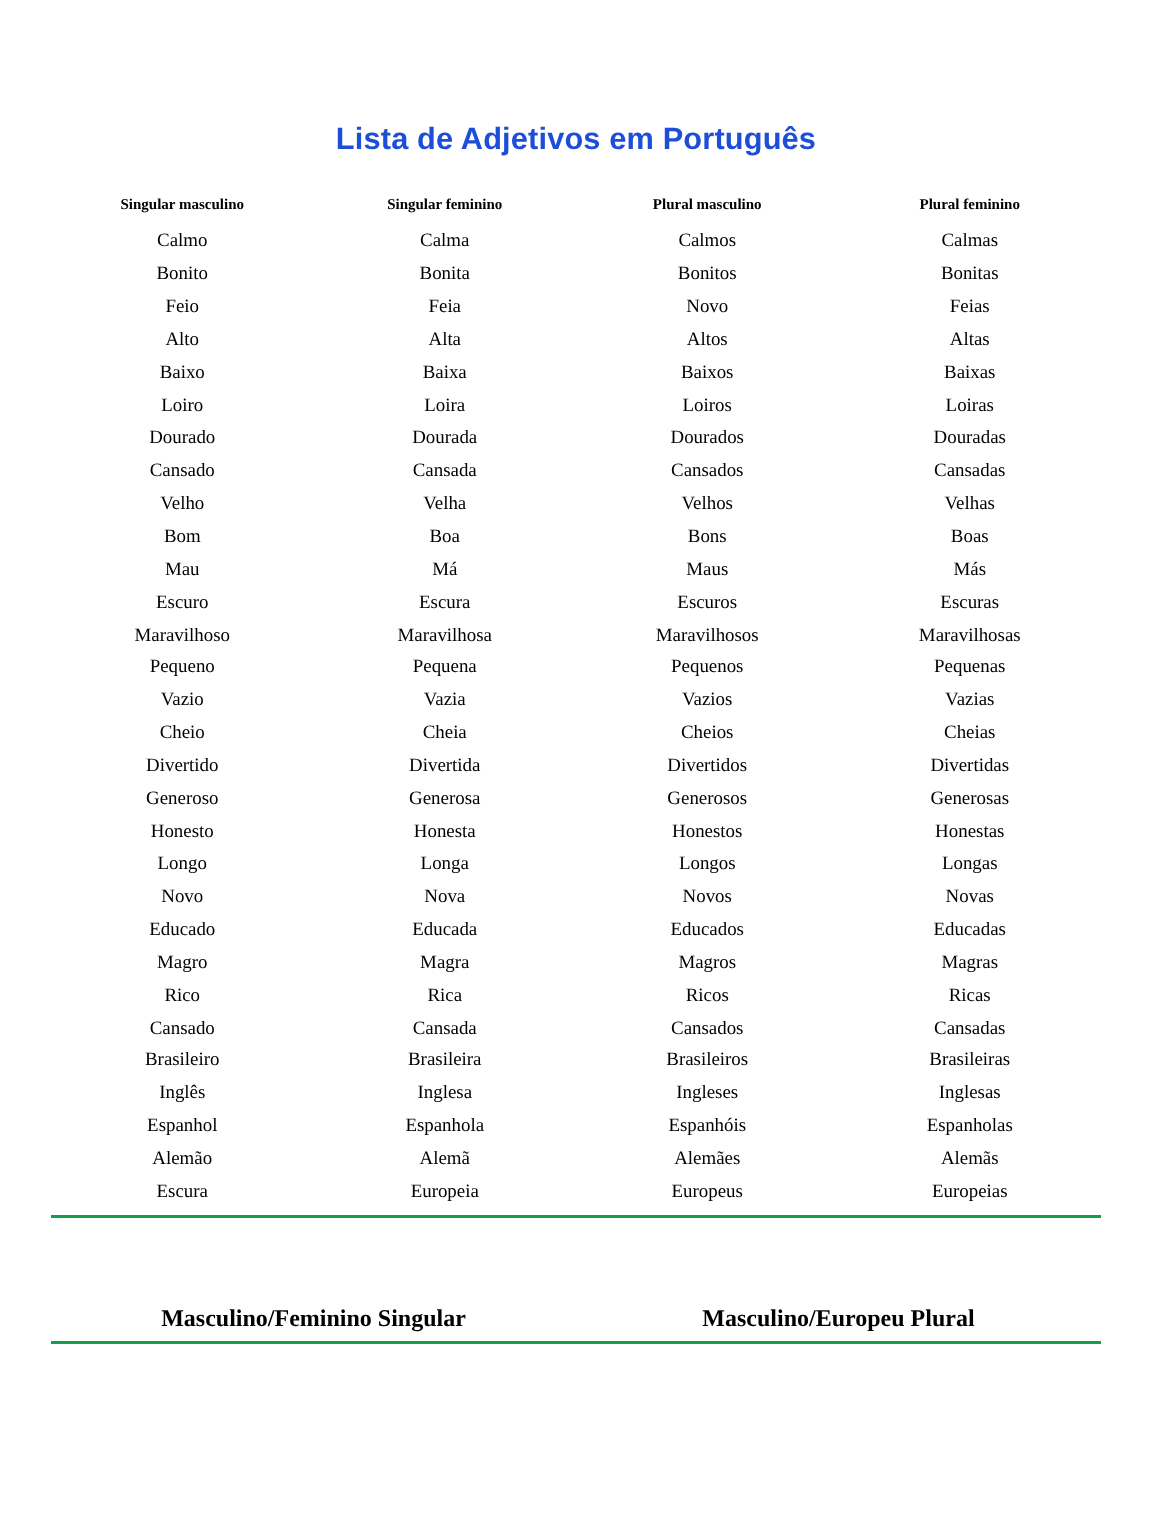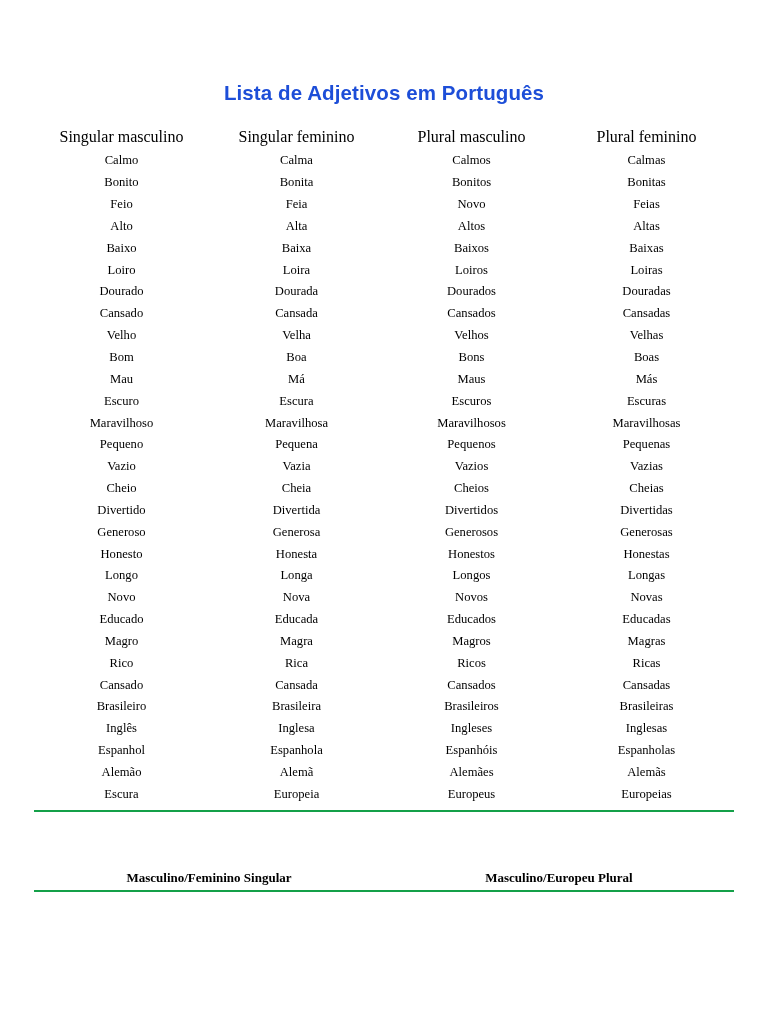--- a/index.html
+++ b/index.html
@@ -44,22 +44,22 @@
     text-align: center;
     padding: 0;
     border: none;
     font-size: 12.6px;
     line-height: 21.85px;
     height: 21.85px;
     vertical-align: middle;
     white-space: nowrap;
   }
   .adjective-table th {
-    font-weight: normal;
-    font-size: 16px;
+    font-weight: bold;
+    font-size: 10px;
     padding-bottom: 3px;
   }
   .rule-green {
     border: none;
     height: 0;
     margin: 0;
     border-top: 2.5px solid var(--rule-color, #14a049);
     width: 100%;
   }
   .rule-top {
@@ -72,21 +72,21 @@
   .footer-row {
     display: flex;
     width: 100%;
     margin-top: 58px;
     margin-bottom: 5px;
   }
   .footer-cell {
     flex: 1 1 50%;
     text-align: center;
     font-weight: bold;
-    font-size: 13px;
+    font-size: 16px;
     line-height: 1.2;
     white-space: nowrap;
   }
 </style>
 </head>
 <body style="background: rgb(255, 255, 255); color: rgb(0, 0, 0);">
 
 <div class="page">
 
   <h1 class="doc-title" style="color: #1d4ed8;">Lista de Adjetivos em Português</h1>

